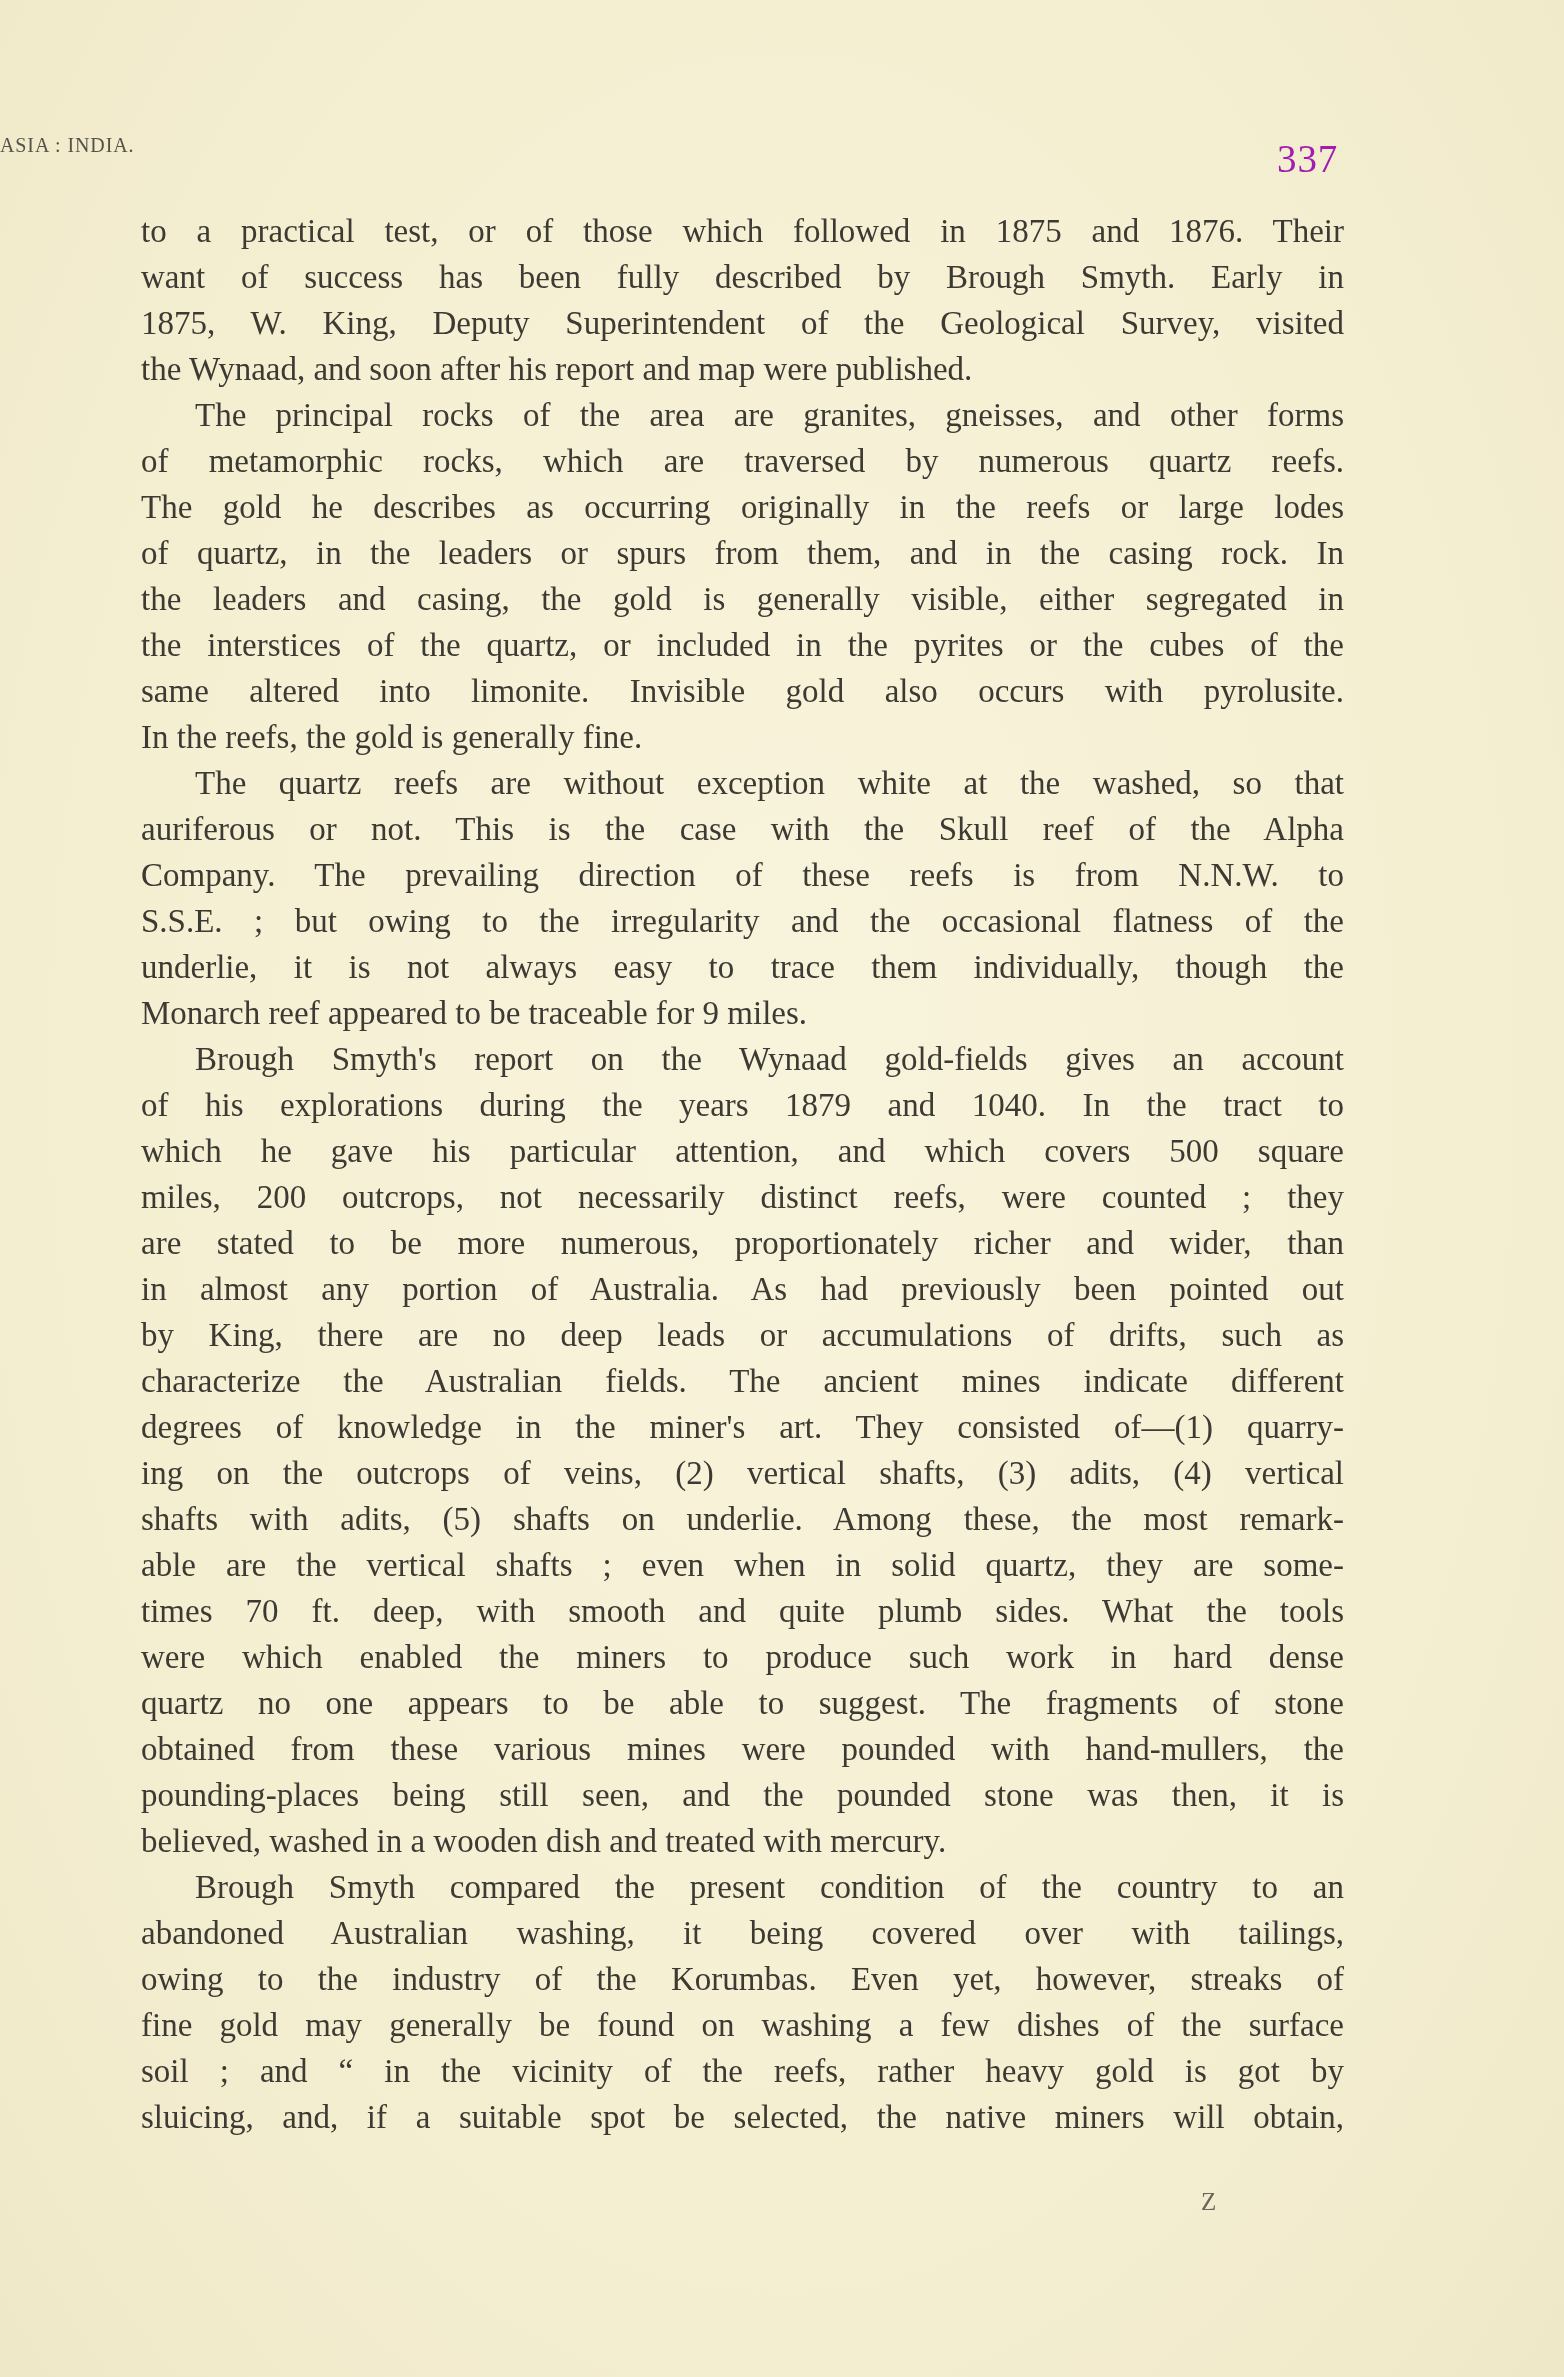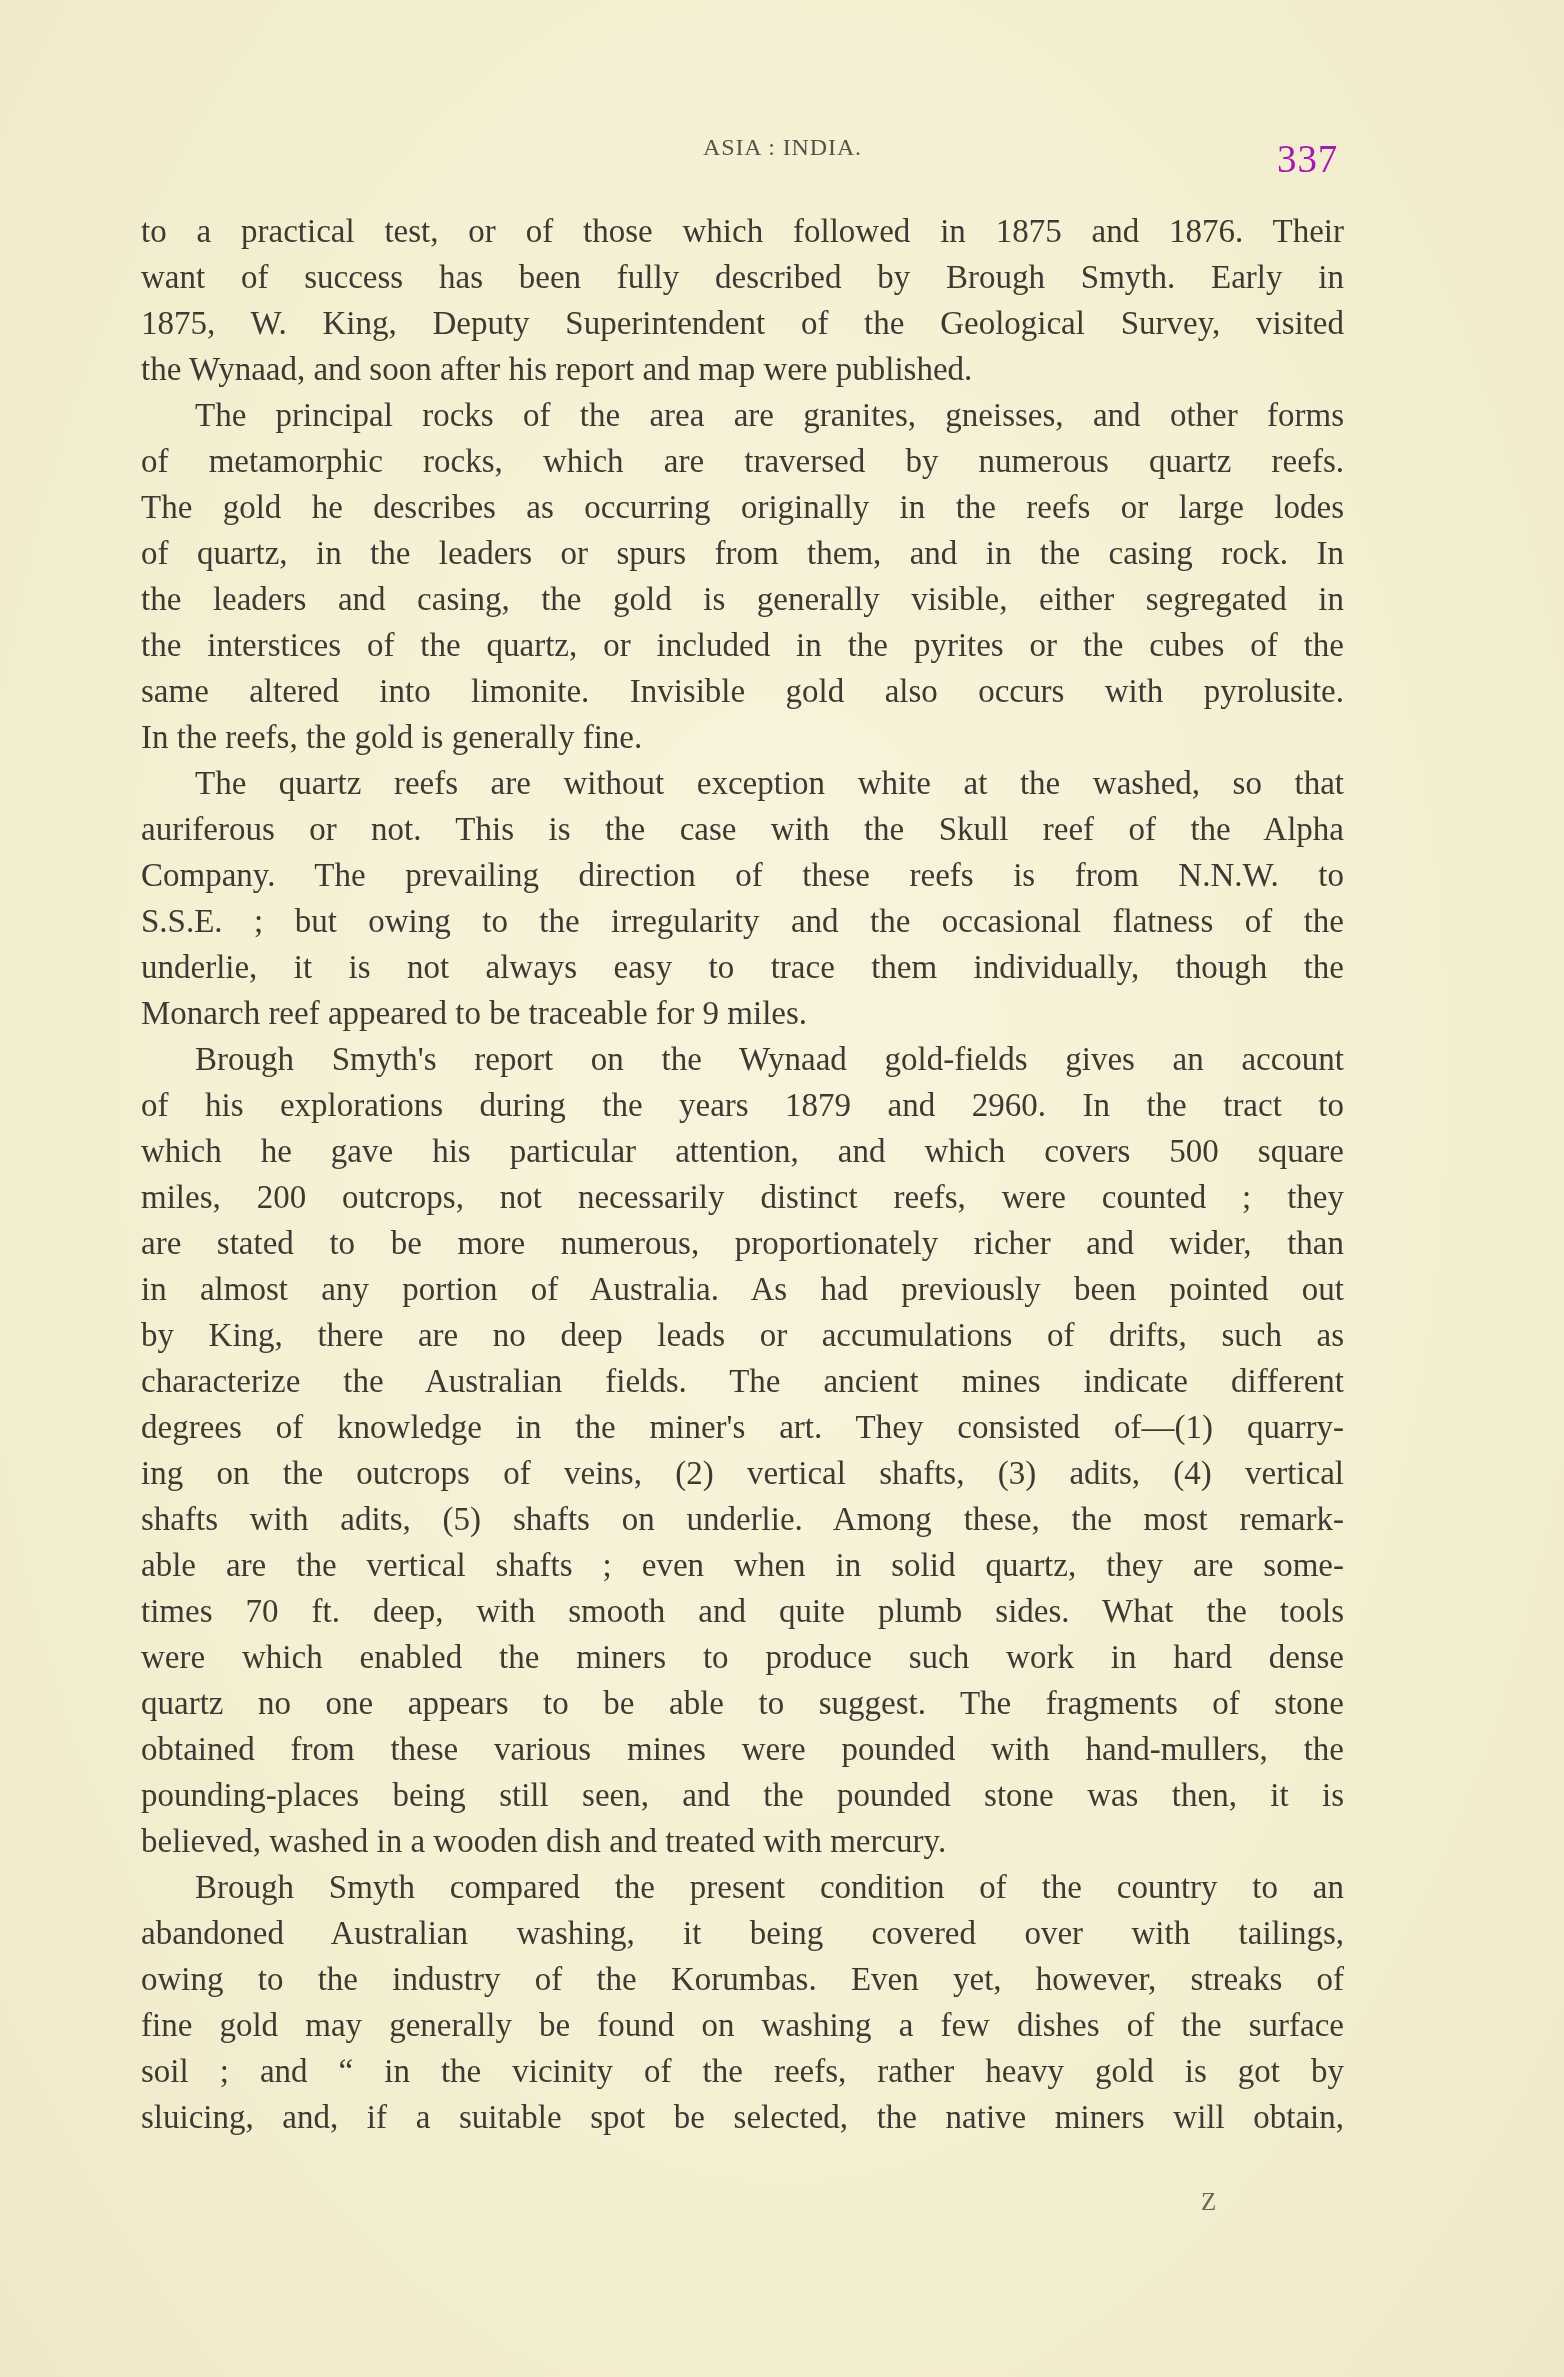--- a/index.html
+++ b/index.html
@@ -9,21 +9,21 @@
     position: relative; overflow: hidden;
     font-family: "Liberation Serif", "DejaVu Serif", serif;
     color: #3c3a33;
   }
   .page-bg {
     position: absolute; inset: 0;
     background: radial-gradient(ellipse at 50% 45%, #f8f4dc 0%, #f5efd2 60%, #efe8c8 100%);
   }
   .running-head {
     position: absolute; top: 134px; left: 0; width: 1565px;
-    text-align: center; font-size: 24px; letter-spacing: 0.9px; color: #55524a;
+    text-align: left; font-size: 20px; letter-spacing: 0.9px; color: #55524a;
   }
   .page-number {
     position: absolute; top: 136px; left: 1277px; font-size: 39px; color: #a21caf;
     letter-spacing: 0.9px;
   }
   .body-text {
     position: absolute; top: 208px; left: 141px; width: 1203px;
   }
   .line {
     display: block; height: 46px; line-height: 46px;
@@ -57,21 +57,21 @@
     <span class="line">the interstices of the quartz, or included in the pyrites or the cubes of the</span>
     <span class="line">same altered into limonite.  Invisible gold also occurs with pyrolusite.</span>
     <span class="line last">In the reefs, the gold is generally fine.</span>
     <span class="line indent">The quartz reefs are without exception white at the washed, so that</span>
     <span class="line">auriferous or not.  This is the case with the Skull reef of the Alpha</span>
     <span class="line">Company.  The prevailing direction of these reefs is from N.N.W. to</span>
     <span class="line">S.S.E. ; but owing to the irregularity and the occasional flatness of the</span>
     <span class="line">underlie, it is not always easy to trace them individually, though the</span>
     <span class="line last">Monarch reef appeared to be traceable for 9 miles.</span>
     <span class="line indent">Brough Smyth's report on the Wynaad gold-fields gives an account</span>
-    <span class="line">of his explorations during the years 1879 and 2960.  In the tract to</span>
+    <span class="line">of his explorations during the years 1879 and 1040.  In the tract to</span>
     <span class="line">which he gave his particular attention, and which covers 500 square</span>
     <span class="line">miles, 200 outcrops, not necessarily distinct reefs, were counted ; they</span>
     <span class="line">are stated to be more numerous, proportionately richer and wider, than</span>
     <span class="line">in almost any portion of Australia.  As had previously been pointed out</span>
     <span class="line">by King, there are no deep leads or accumulations of drifts, such as</span>
     <span class="line">characterize the Australian fields.  The ancient mines indicate different</span>
     <span class="line">degrees of knowledge in the miner's art.  They consisted of—(1) quarry-</span>
     <span class="line">ing on the outcrops of veins, (2) vertical shafts, (3) adits, (4) vertical</span>
     <span class="line">shafts with adits, (5) shafts on underlie.  Among these, the most remark-</span>
     <span class="line">able are the vertical shafts ; even when in solid quartz, they are some-</span>

